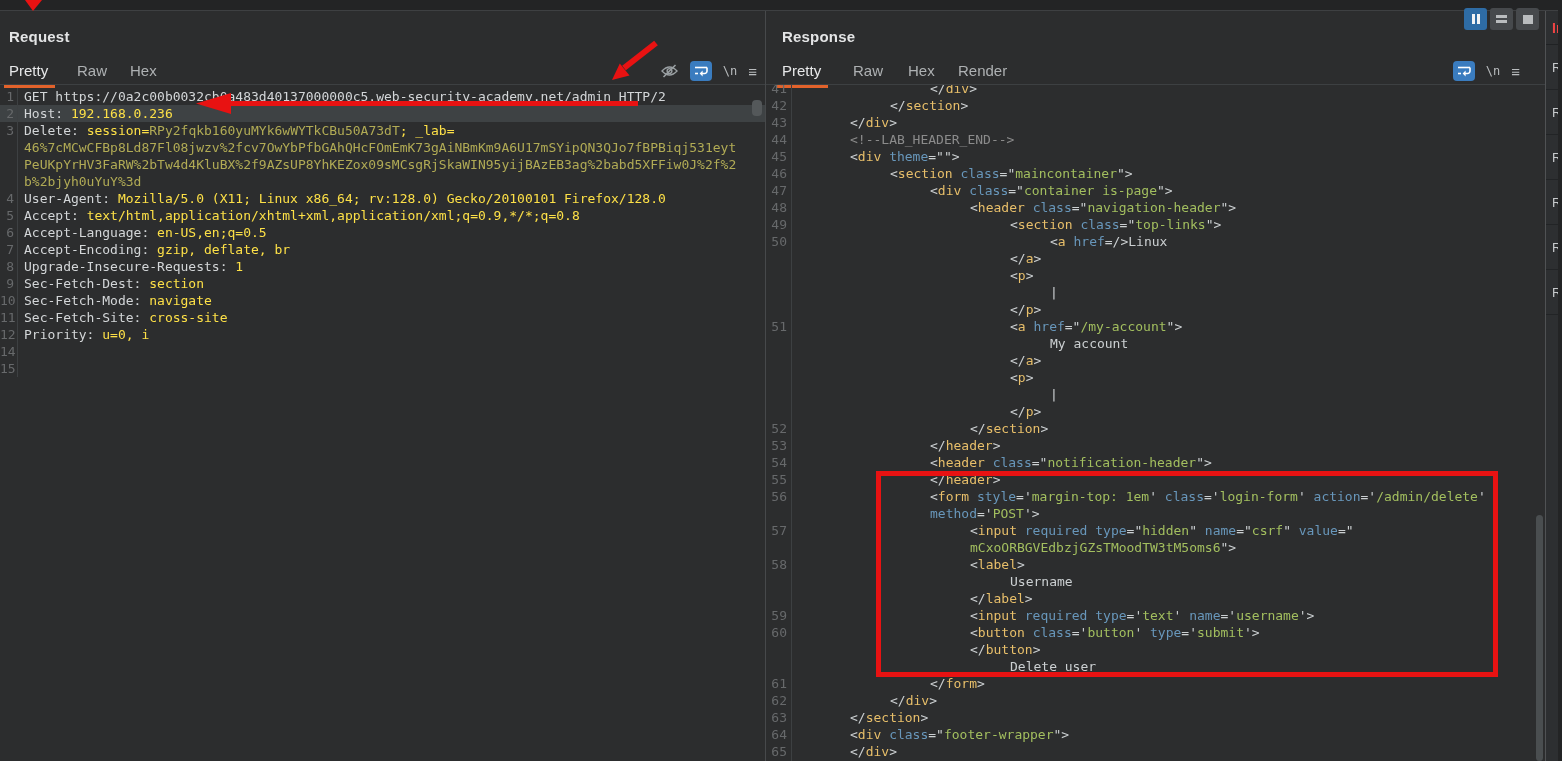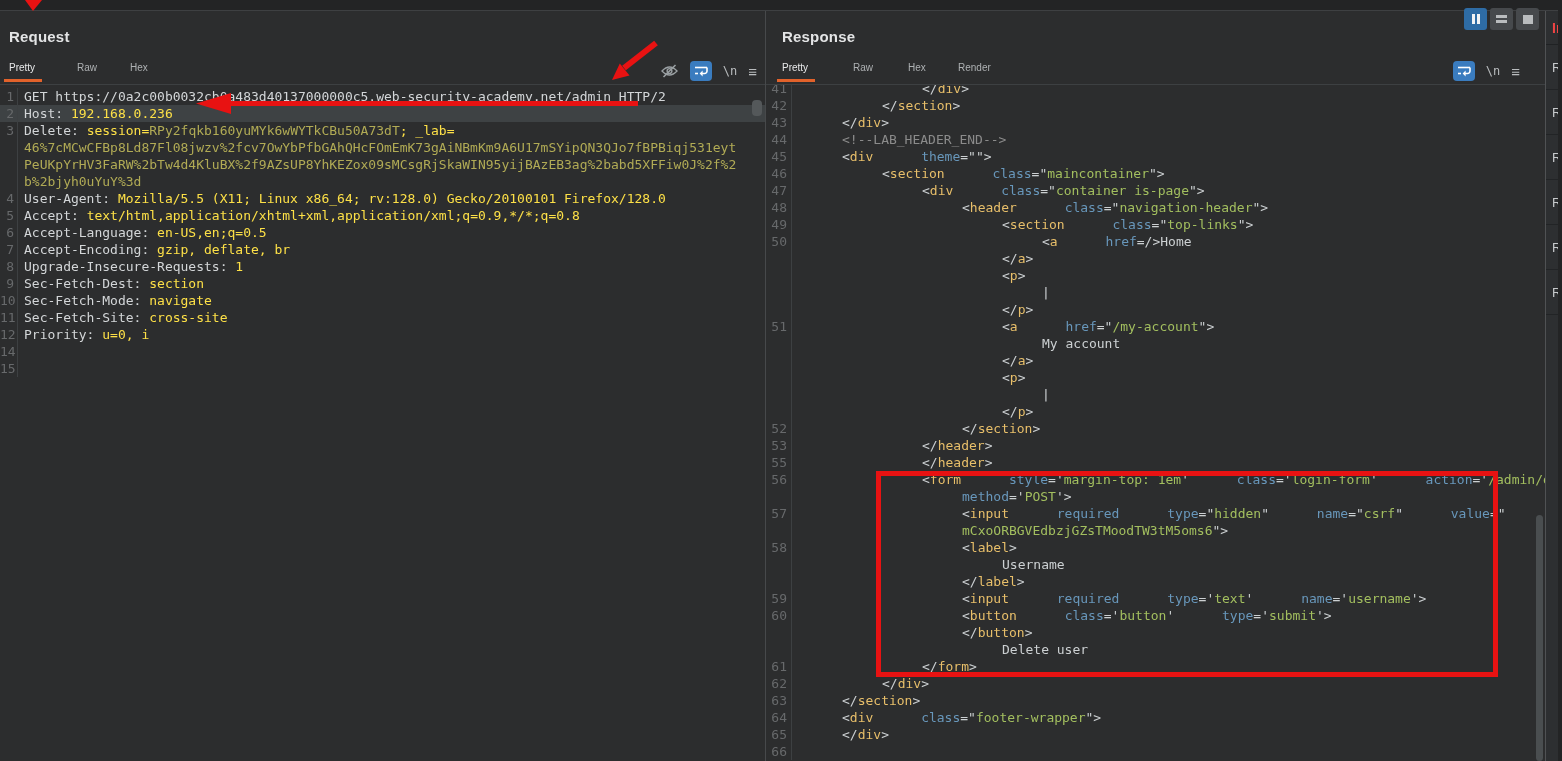--- a/index.html
+++ b/index.html
@@ -9,37 +9,37 @@
              background:#232425;border-bottom:1px solid #3e4042;}
   
   .panel{position:absolute;top:11px;bottom:0;background:#2c2d2e;}
   #request-panel{left:0;width:765px;border-right:1px solid #47494b;}
   #response-panel{left:766px;width:779px;}
   #inspector{position:absolute;top:11px;bottom:0;left:1545px;width:17px;
              background:#2d2f31;border-left:1px solid #505254;overflow:hidden;}
   .panel-title{position:absolute;top:17px;left:9px;font-size:15px;font-weight:700;
                color:#e3e4e5;letter-spacing:.2px;}
   .tabbar{position:absolute;top:44px;left:0;right:0;height:29px;
-          border-bottom:1px solid #3d4042;font-size:10px;color:#aeb1b3;}
+          border-bottom:1px solid #3d4042;font-size:15px;color:#aeb1b3;}
   .tab{position:absolute;top:7px;cursor:default;}
   .tab.active{color:#e8e9ea;}
   .tab.active::after{content:"";position:absolute;left:-5px;right:-7px;bottom:-9px;
                      height:3px;background:#e2622b;}
   
   .code-area{position:absolute;top:74px;left:0;right:0;bottom:0;overflow:hidden;
              font-family:"DejaVu Sans Mono",monospace;font-size:13px;line-height:17px;}
   .crow{display:flex;height:17px;white-space:pre;}
   .crow.hl{background:#3e4244;}
   .gut{flex:none;text-align:right;color:#67696b;
        border-right:1px solid #3d4042;}
   #request-panel .gut{width:14px;padding-right:3px;margin-right:6px;}
-  #response-panel .gut{width:21px;padding-right:4px;margin-right:10px;}
+  #response-panel .gut{width:21px;padding-right:4px;margin-right:18px;}
   .codetext{flex:none;}
   .tk-h{color:#d3d6d8;} .tk-v{color:#fde047;} .tk-o{color:#b1ab55;}
-  .tk-g{color:#ccd0d2;} .tk-t{color:#e8bf6a;} .tk-a{color:#6897bb;margin-left:40px;}
+  .tk-g{color:#ccd0d2;} .tk-t{color:#e8bf6a;} .tk-a{color:#6897bb;}
   .tk-s{color:#a3bf5f;} .tk-x{color:#ccd0d2;} .tk-c{color:#8b8b8b;}
   
   .tool-icons{position:absolute;top:49px;right:8px;height:22px;display:flex;
               align-items:center;gap:11px;}
   .icon-eye svg{display:block;}
   .wrap-btn{width:22px;height:20px;border-radius:4px;background:#3a7cbf;
             display:flex;align-items:center;justify-content:center;}
   .nl-label{font-family:"DejaVu Sans Mono",monospace;font-size:12px;color:#b9bcbe;}
   .menu-label{font-size:15px;color:#b9bcbe;line-height:1;}
   
@@ -103,21 +103,21 @@
       <span class="menu-label">≡</span>
     </div>
     <div class="code-area">
       <div id="request-lines" style="position:absolute;left:0;right:0;top:3px;">
           <div class="crow"><span class="gut">1</span><span class="codetext"><span class="tk-h">GET https://0a2c00b0032cb0a483d40137000000c5.web-security-academy.net/admin HTTP/2</span></span></div>
           <div class="crow hl"><span class="gut">2</span><span class="codetext"><span class="tk-h">Host: </span><span class="tk-v">192.168.0.236</span></span></div>
           <div class="crow"><span class="gut">3</span><span class="codetext"><span class="tk-h">Delete: </span><span class="tk-v">session=</span><span class="tk-o">RPy2fqkb160yuMYk6wWYTkCBu50A73dT</span><span class="tk-v">; _lab=</span></span></div>
           <div class="crow"><span class="gut"></span><span class="codetext"><span class="tk-o">46%7cMCwCFBp8Ld87Fl08jwzv%2fcv7OwYbPfbGAhQHcFOmEmK73gAiNBmKm9A6U17mSYipQN3QJo7fBPBiqj531eyt</span></span></div>
           <div class="crow"><span class="gut"></span><span class="codetext"><span class="tk-o">PeUKpYrHV3FaRW%2bTw4d4KluBX%2f9AZsUP8YhKEZox09sMCsgRjSkaWIN95yijBAzEB3ag%2babd5XFFiw0J%2f%2</span></span></div>
           <div class="crow"><span class="gut"></span><span class="codetext"><span class="tk-o">b%2bjyh0uYuY%3d</span></span></div>
-          <div class="crow"><span class="gut">4</span><span class="codetext"><span class="tk-h">User-Agent: </span><span class="tk-v">Mozilla/5.5 (X11; Linux x86_64; rv:128.0) Gecko/20100101 Firefox/128.0</span></span></div>
+          <div class="crow"><span class="gut">4</span><span class="codetext"><span class="tk-h">User-Agent: </span><span class="tk-v">Mozilla/5.0 (X11; Linux x86_64; rv:128.0) Gecko/20100101 Firefox/128.0</span></span></div>
           <div class="crow"><span class="gut">5</span><span class="codetext"><span class="tk-h">Accept: </span><span class="tk-v">text/html,application/xhtml+xml,application/xml;q=0.9,*/*;q=0.8</span></span></div>
           <div class="crow"><span class="gut">6</span><span class="codetext"><span class="tk-h">Accept-Language: </span><span class="tk-v">en-US,en;q=0.5</span></span></div>
           <div class="crow"><span class="gut">7</span><span class="codetext"><span class="tk-h">Accept-Encoding: </span><span class="tk-v">gzip, deflate, br</span></span></div>
           <div class="crow"><span class="gut">8</span><span class="codetext"><span class="tk-h">Upgrade-Insecure-Requests: </span><span class="tk-v">1</span></span></div>
           <div class="crow"><span class="gut">9</span><span class="codetext"><span class="tk-h">Sec-Fetch-Dest: </span><span class="tk-v">section</span></span></div>
           <div class="crow"><span class="gut">10</span><span class="codetext"><span class="tk-h">Sec-Fetch-Mode: </span><span class="tk-v">navigate</span></span></div>
           <div class="crow"><span class="gut">11</span><span class="codetext"><span class="tk-h">Sec-Fetch-Site: </span><span class="tk-v">cross-site</span></span></div>
           <div class="crow"><span class="gut">12</span><span class="codetext"><span class="tk-h">Priority: </span><span class="tk-v">u=0, i</span></span></div>
           <div class="crow"><span class="gut">14</span><span class="codetext"></span></div>
           <div class="crow"><span class="gut">15</span><span class="codetext"></span></div>
@@ -150,33 +150,34 @@
       <div id="response-lines" style="position:absolute;left:0;right:0;top:-5px;">
           <div class="crow"><span class="gut">41</span><span class="codetext" style="padding-left: 120px;"><span class="tk-g">&lt;/</span><span class="tk-t">div</span><span class="tk-g">&gt;</span></span></div>
           <div class="crow"><span class="gut">42</span><span class="codetext" style="padding-left: 80px;"><span class="tk-g">&lt;/</span><span class="tk-t">section</span><span class="tk-g">&gt;</span></span></div>
           <div class="crow"><span class="gut">43</span><span class="codetext" style="padding-left: 40px;"><span class="tk-g">&lt;/</span><span class="tk-t">div</span><span class="tk-g">&gt;</span></span></div>
           <div class="crow"><span class="gut">44</span><span class="codetext" style="padding-left: 40px;"><span class="tk-c">&lt;!--LAB_HEADER_END--&gt;</span></span></div>
           <div class="crow"><span class="gut">45</span><span class="codetext" style="padding-left: 40px;"><span class="tk-g">&lt;</span><span class="tk-t">div</span><span class="tk-g"> </span><span class="tk-a">theme</span><span class="tk-g">=""</span><span class="tk-g">&gt;</span></span></div>
           <div class="crow"><span class="gut">46</span><span class="codetext" style="padding-left: 80px;"><span class="tk-g">&lt;</span><span class="tk-t">section</span><span class="tk-g"> </span><span class="tk-a">class</span><span class="tk-g">="</span><span class="tk-s">maincontainer</span><span class="tk-g">"</span><span class="tk-g">&gt;</span></span></div>
           <div class="crow"><span class="gut">47</span><span class="codetext" style="padding-left: 120px;"><span class="tk-g">&lt;</span><span class="tk-t">div</span><span class="tk-g"> </span><span class="tk-a">class</span><span class="tk-g">="</span><span class="tk-s">container is-page</span><span class="tk-g">"</span><span class="tk-g">&gt;</span></span></div>
           <div class="crow"><span class="gut">48</span><span class="codetext" style="padding-left: 160px;"><span class="tk-g">&lt;</span><span class="tk-t">header</span><span class="tk-g"> </span><span class="tk-a">class</span><span class="tk-g">="</span><span class="tk-s">navigation-header</span><span class="tk-g">"</span><span class="tk-g">&gt;</span></span></div>
           <div class="crow"><span class="gut">49</span><span class="codetext" style="padding-left: 200px;"><span class="tk-g">&lt;</span><span class="tk-t">section</span><span class="tk-g"> </span><span class="tk-a">class</span><span class="tk-g">="</span><span class="tk-s">top-links</span><span class="tk-g">"</span><span class="tk-g">&gt;</span></span></div>
-          <div class="crow"><span class="gut">50</span><span class="codetext" style="padding-left: 240px;"><span class="tk-g">&lt;</span><span class="tk-t">a</span><span class="tk-g"> </span><span class="tk-a">href</span><span class="tk-g">=/&gt;</span><span class="tk-x">Home</span></span></div>
+          <div class="crow"><span class="gut">50</span><span class="codetext" style="padding-left: 240px;"><span class="tk-g">&lt;</span><span class="tk-t">a</span><span class="tk-g"> </span><span class="tk-a">href</span><span class="tk-g">=/&gt;</span><span class="tk-x">Linux</span></span></div>
           <div class="crow"><span class="gut"></span><span class="codetext" style="padding-left: 200px;"><span class="tk-g">&lt;/</span><span class="tk-t">a</span><span class="tk-g">&gt;</span></span></div>
           <div class="crow"><span class="gut"></span><span class="codetext" style="padding-left: 200px;"><span class="tk-g">&lt;</span><span class="tk-t">p</span><span class="tk-g">&gt;</span></span></div>
           <div class="crow"><span class="gut"></span><span class="codetext" style="padding-left: 240px;"><span class="tk-x">|</span></span></div>
           <div class="crow"><span class="gut"></span><span class="codetext" style="padding-left: 200px;"><span class="tk-g">&lt;/</span><span class="tk-t">p</span><span class="tk-g">&gt;</span></span></div>
           <div class="crow"><span class="gut">51</span><span class="codetext" style="padding-left: 200px;"><span class="tk-g">&lt;</span><span class="tk-t">a</span><span class="tk-g"> </span><span class="tk-a">href</span><span class="tk-g">="</span><span class="tk-s">/my-account</span><span class="tk-g">"</span><span class="tk-g">&gt;</span></span></div>
           <div class="crow"><span class="gut"></span><span class="codetext" style="padding-left: 240px;"><span class="tk-x">My account</span></span></div>
           <div class="crow"><span class="gut"></span><span class="codetext" style="padding-left: 200px;"><span class="tk-g">&lt;/</span><span class="tk-t">a</span><span class="tk-g">&gt;</span></span></div>
           <div class="crow"><span class="gut"></span><span class="codetext" style="padding-left: 200px;"><span class="tk-g">&lt;</span><span class="tk-t">p</span><span class="tk-g">&gt;</span></span></div>
           <div class="crow"><span class="gut"></span><span class="codetext" style="padding-left: 240px;"><span class="tk-x">|</span></span></div>
           <div class="crow"><span class="gut"></span><span class="codetext" style="padding-left: 200px;"><span class="tk-g">&lt;/</span><span class="tk-t">p</span><span class="tk-g">&gt;</span></span></div>
           <div class="crow"><span class="gut">52</span><span class="codetext" style="padding-left: 160px;"><span class="tk-g">&lt;/</span><span class="tk-t">section</span><span class="tk-g">&gt;</span></span></div>
           <div class="crow"><span class="gut">53</span><span class="codetext" style="padding-left: 120px;"><span class="tk-g">&lt;/</span><span class="tk-t">header</span><span class="tk-g">&gt;</span></span></div>
+          <div class="crow"><span class="gut">54</span><span class="codetext" style="padding-left: 120px;"><span class="tk-g">&lt;</span><span class="tk-t">header</span><span class="tk-g"> </span><span class="tk-a">class</span><span class="tk-g">="</span><span class="tk-s">notification-header</span><span class="tk-g">"</span><span class="tk-g">&gt;</span></span></div>
           <div class="crow"><span class="gut">55</span><span class="codetext" style="padding-left: 120px;"><span class="tk-g">&lt;/</span><span class="tk-t">header</span><span class="tk-g">&gt;</span></span></div>
           <div class="crow"><span class="gut">56</span><span class="codetext" style="padding-left: 120px;"><span class="tk-g">&lt;</span><span class="tk-t">form</span><span class="tk-g"> </span><span class="tk-a">style</span><span class="tk-g">='</span><span class="tk-s">margin-top: 1em</span><span class="tk-g">' </span><span class="tk-a">class</span><span class="tk-g">='</span><span class="tk-s">login-form</span><span class="tk-g">' </span><span class="tk-a">action</span><span class="tk-g">='</span><span class="tk-s">/admin/delete</span><span class="tk-g">'</span></span></div>
           <div class="crow"><span class="gut"></span><span class="codetext" style="padding-left: 120px;"><span class="tk-a">method</span><span class="tk-g">='</span><span class="tk-s">POST</span><span class="tk-g">'&gt;</span></span></div>
           <div class="crow"><span class="gut">57</span><span class="codetext" style="padding-left: 160px;"><span class="tk-g">&lt;</span><span class="tk-t">input</span><span class="tk-g"> </span><span class="tk-a">required</span><span class="tk-g"> </span><span class="tk-a">type</span><span class="tk-g">="</span><span class="tk-s">hidden</span><span class="tk-g">" </span><span class="tk-a">name</span><span class="tk-g">="</span><span class="tk-s">csrf</span><span class="tk-g">" </span><span class="tk-a">value</span><span class="tk-g">="</span></span></div>
           <div class="crow"><span class="gut"></span><span class="codetext" style="padding-left: 160px;"><span class="tk-s">mCxoORBGVEdbzjGZsTMoodTW3tM5oms6</span><span class="tk-g">"&gt;</span></span></div>
           <div class="crow"><span class="gut">58</span><span class="codetext" style="padding-left: 160px;"><span class="tk-g">&lt;</span><span class="tk-t">label</span><span class="tk-g">&gt;</span></span></div>
           <div class="crow"><span class="gut"></span><span class="codetext" style="padding-left: 200px;"><span class="tk-x">Username</span></span></div>
           <div class="crow"><span class="gut"></span><span class="codetext" style="padding-left: 160px;"><span class="tk-g">&lt;/</span><span class="tk-t">label</span><span class="tk-g">&gt;</span></span></div>
           <div class="crow"><span class="gut">59</span><span class="codetext" style="padding-left: 160px;"><span class="tk-g">&lt;</span><span class="tk-t">input</span><span class="tk-g"> </span><span class="tk-a">required</span><span class="tk-g"> </span><span class="tk-a">type</span><span class="tk-g">='</span><span class="tk-s">text</span><span class="tk-g">' </span><span class="tk-a">name</span><span class="tk-g">='</span><span class="tk-s">username</span><span class="tk-g">'&gt;</span></span></div>
           <div class="crow"><span class="gut">60</span><span class="codetext" style="padding-left: 160px;"><span class="tk-g">&lt;</span><span class="tk-t">button</span><span class="tk-g"> </span><span class="tk-a">class</span><span class="tk-g">='</span><span class="tk-s">button</span><span class="tk-g">' </span><span class="tk-a">type</span><span class="tk-g">='</span><span class="tk-s">submit</span><span class="tk-g">'&gt;</span></span></div>

